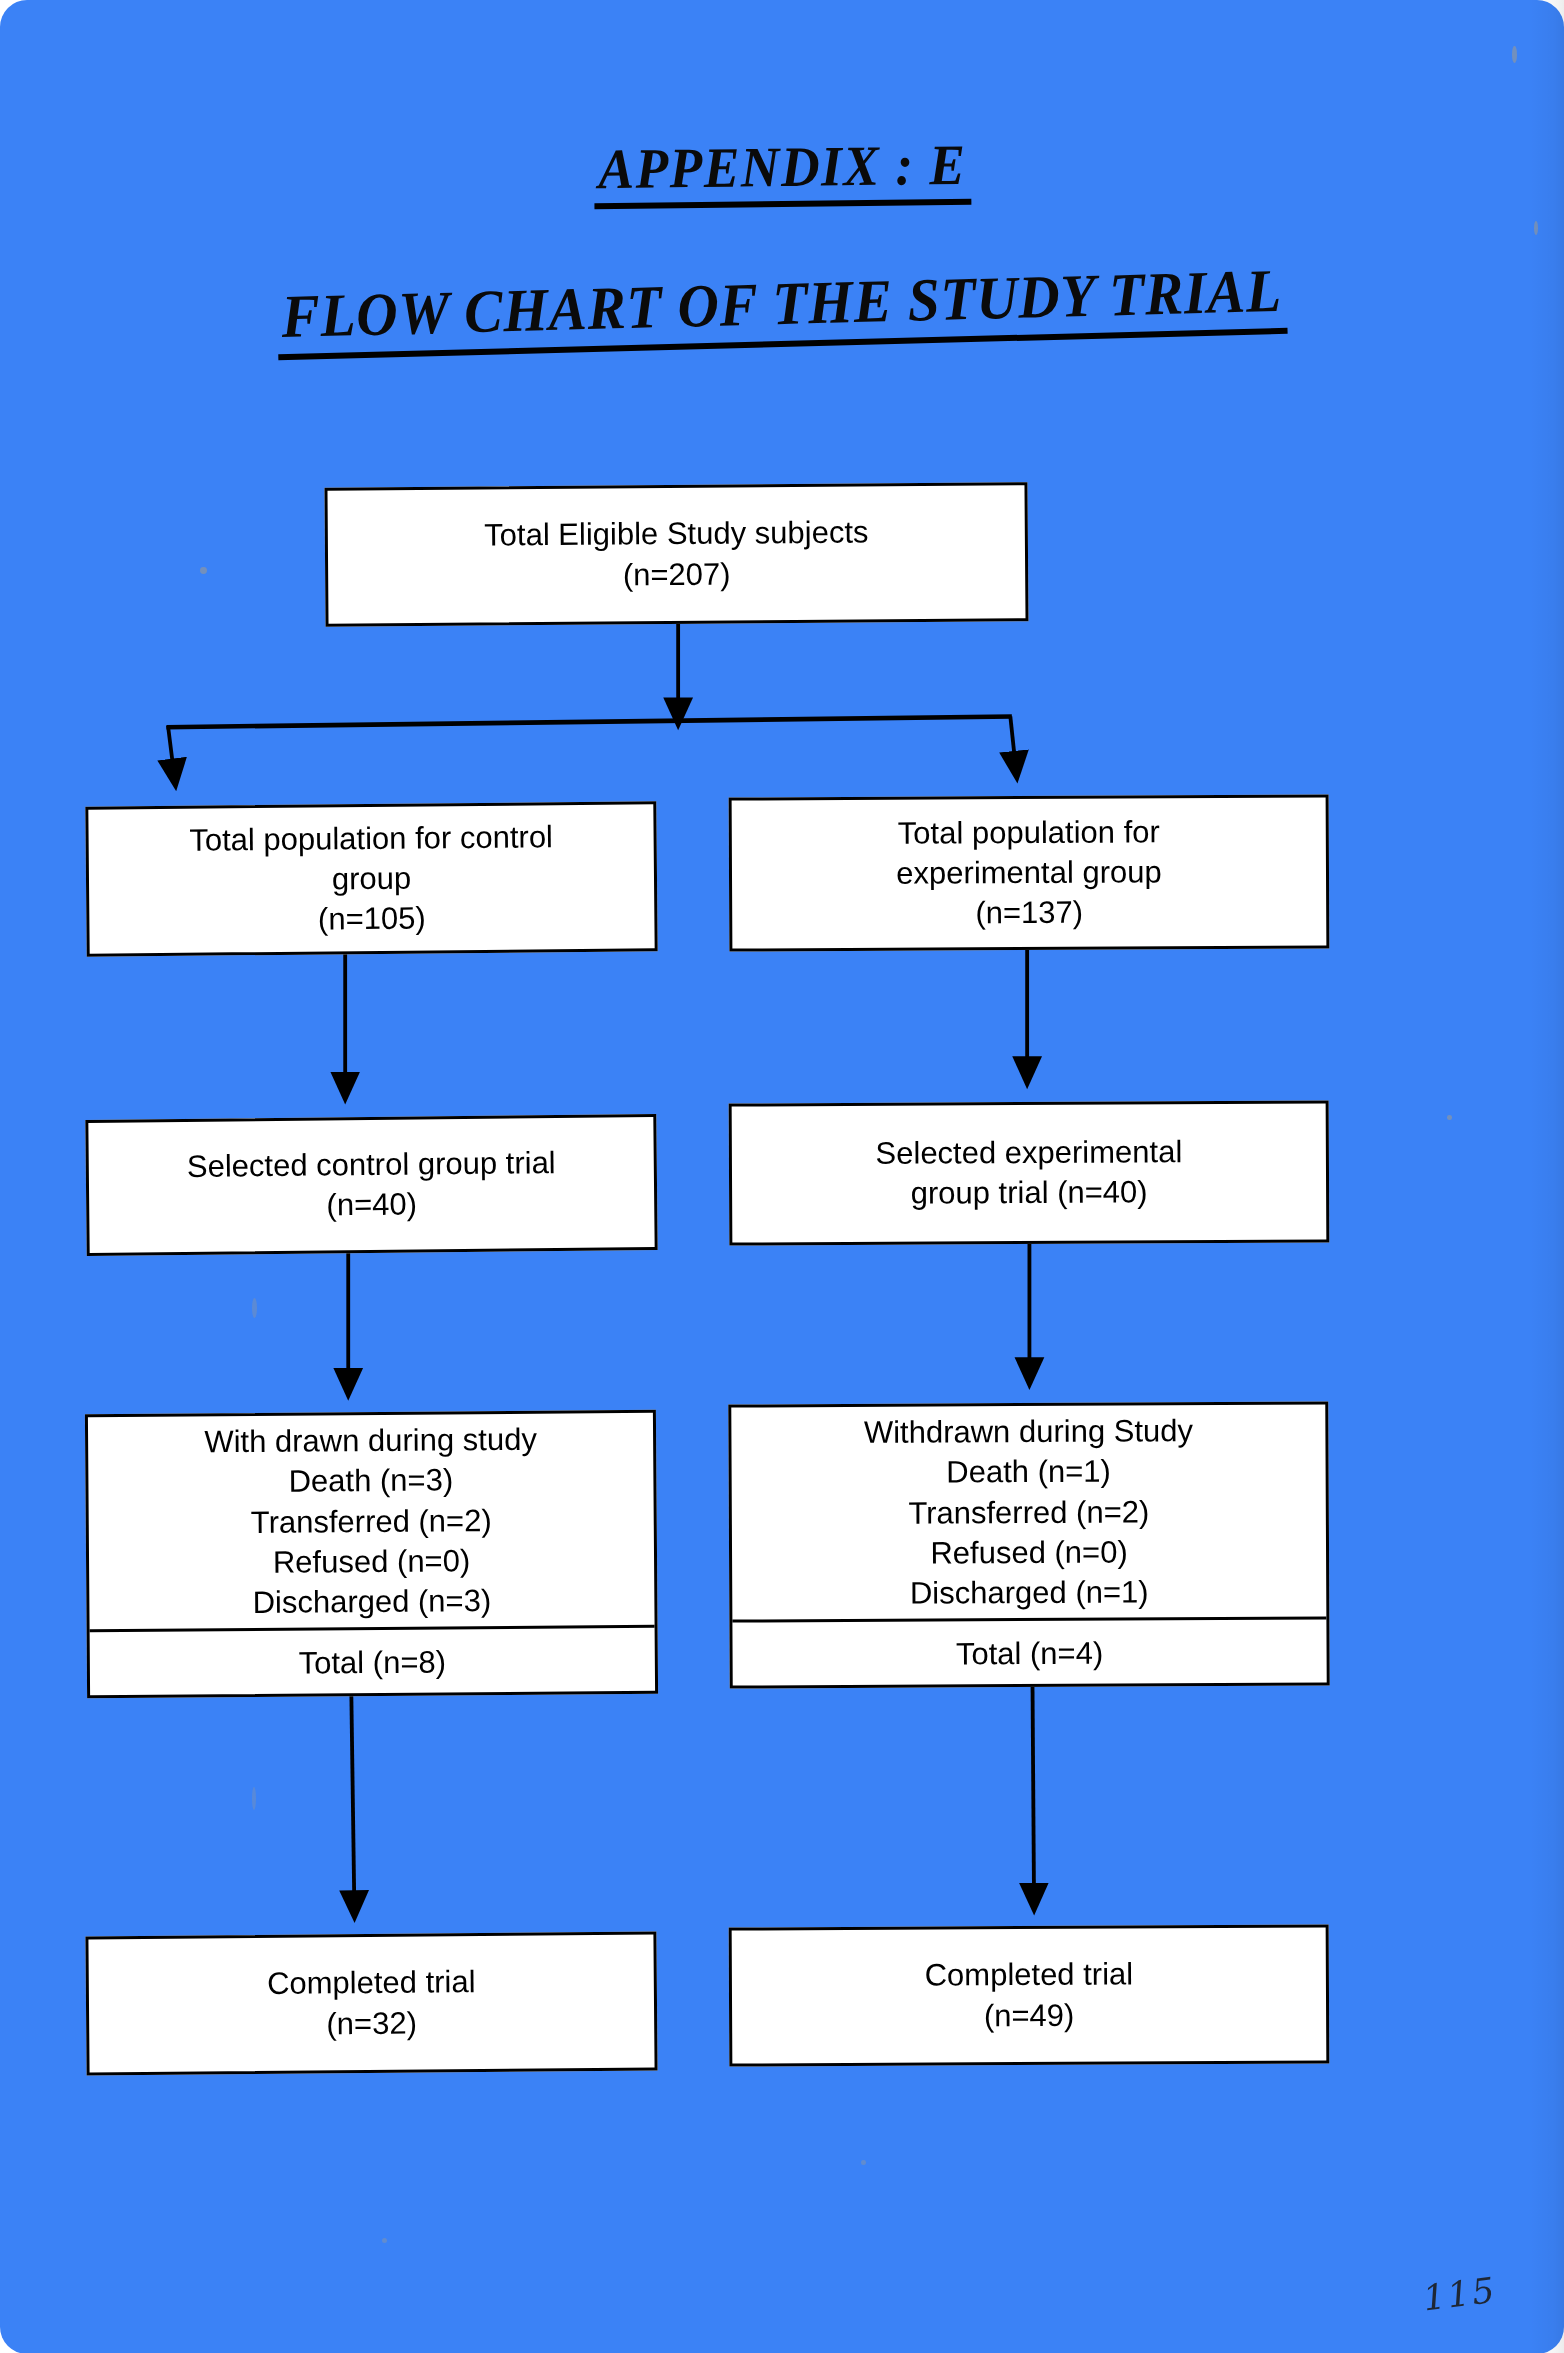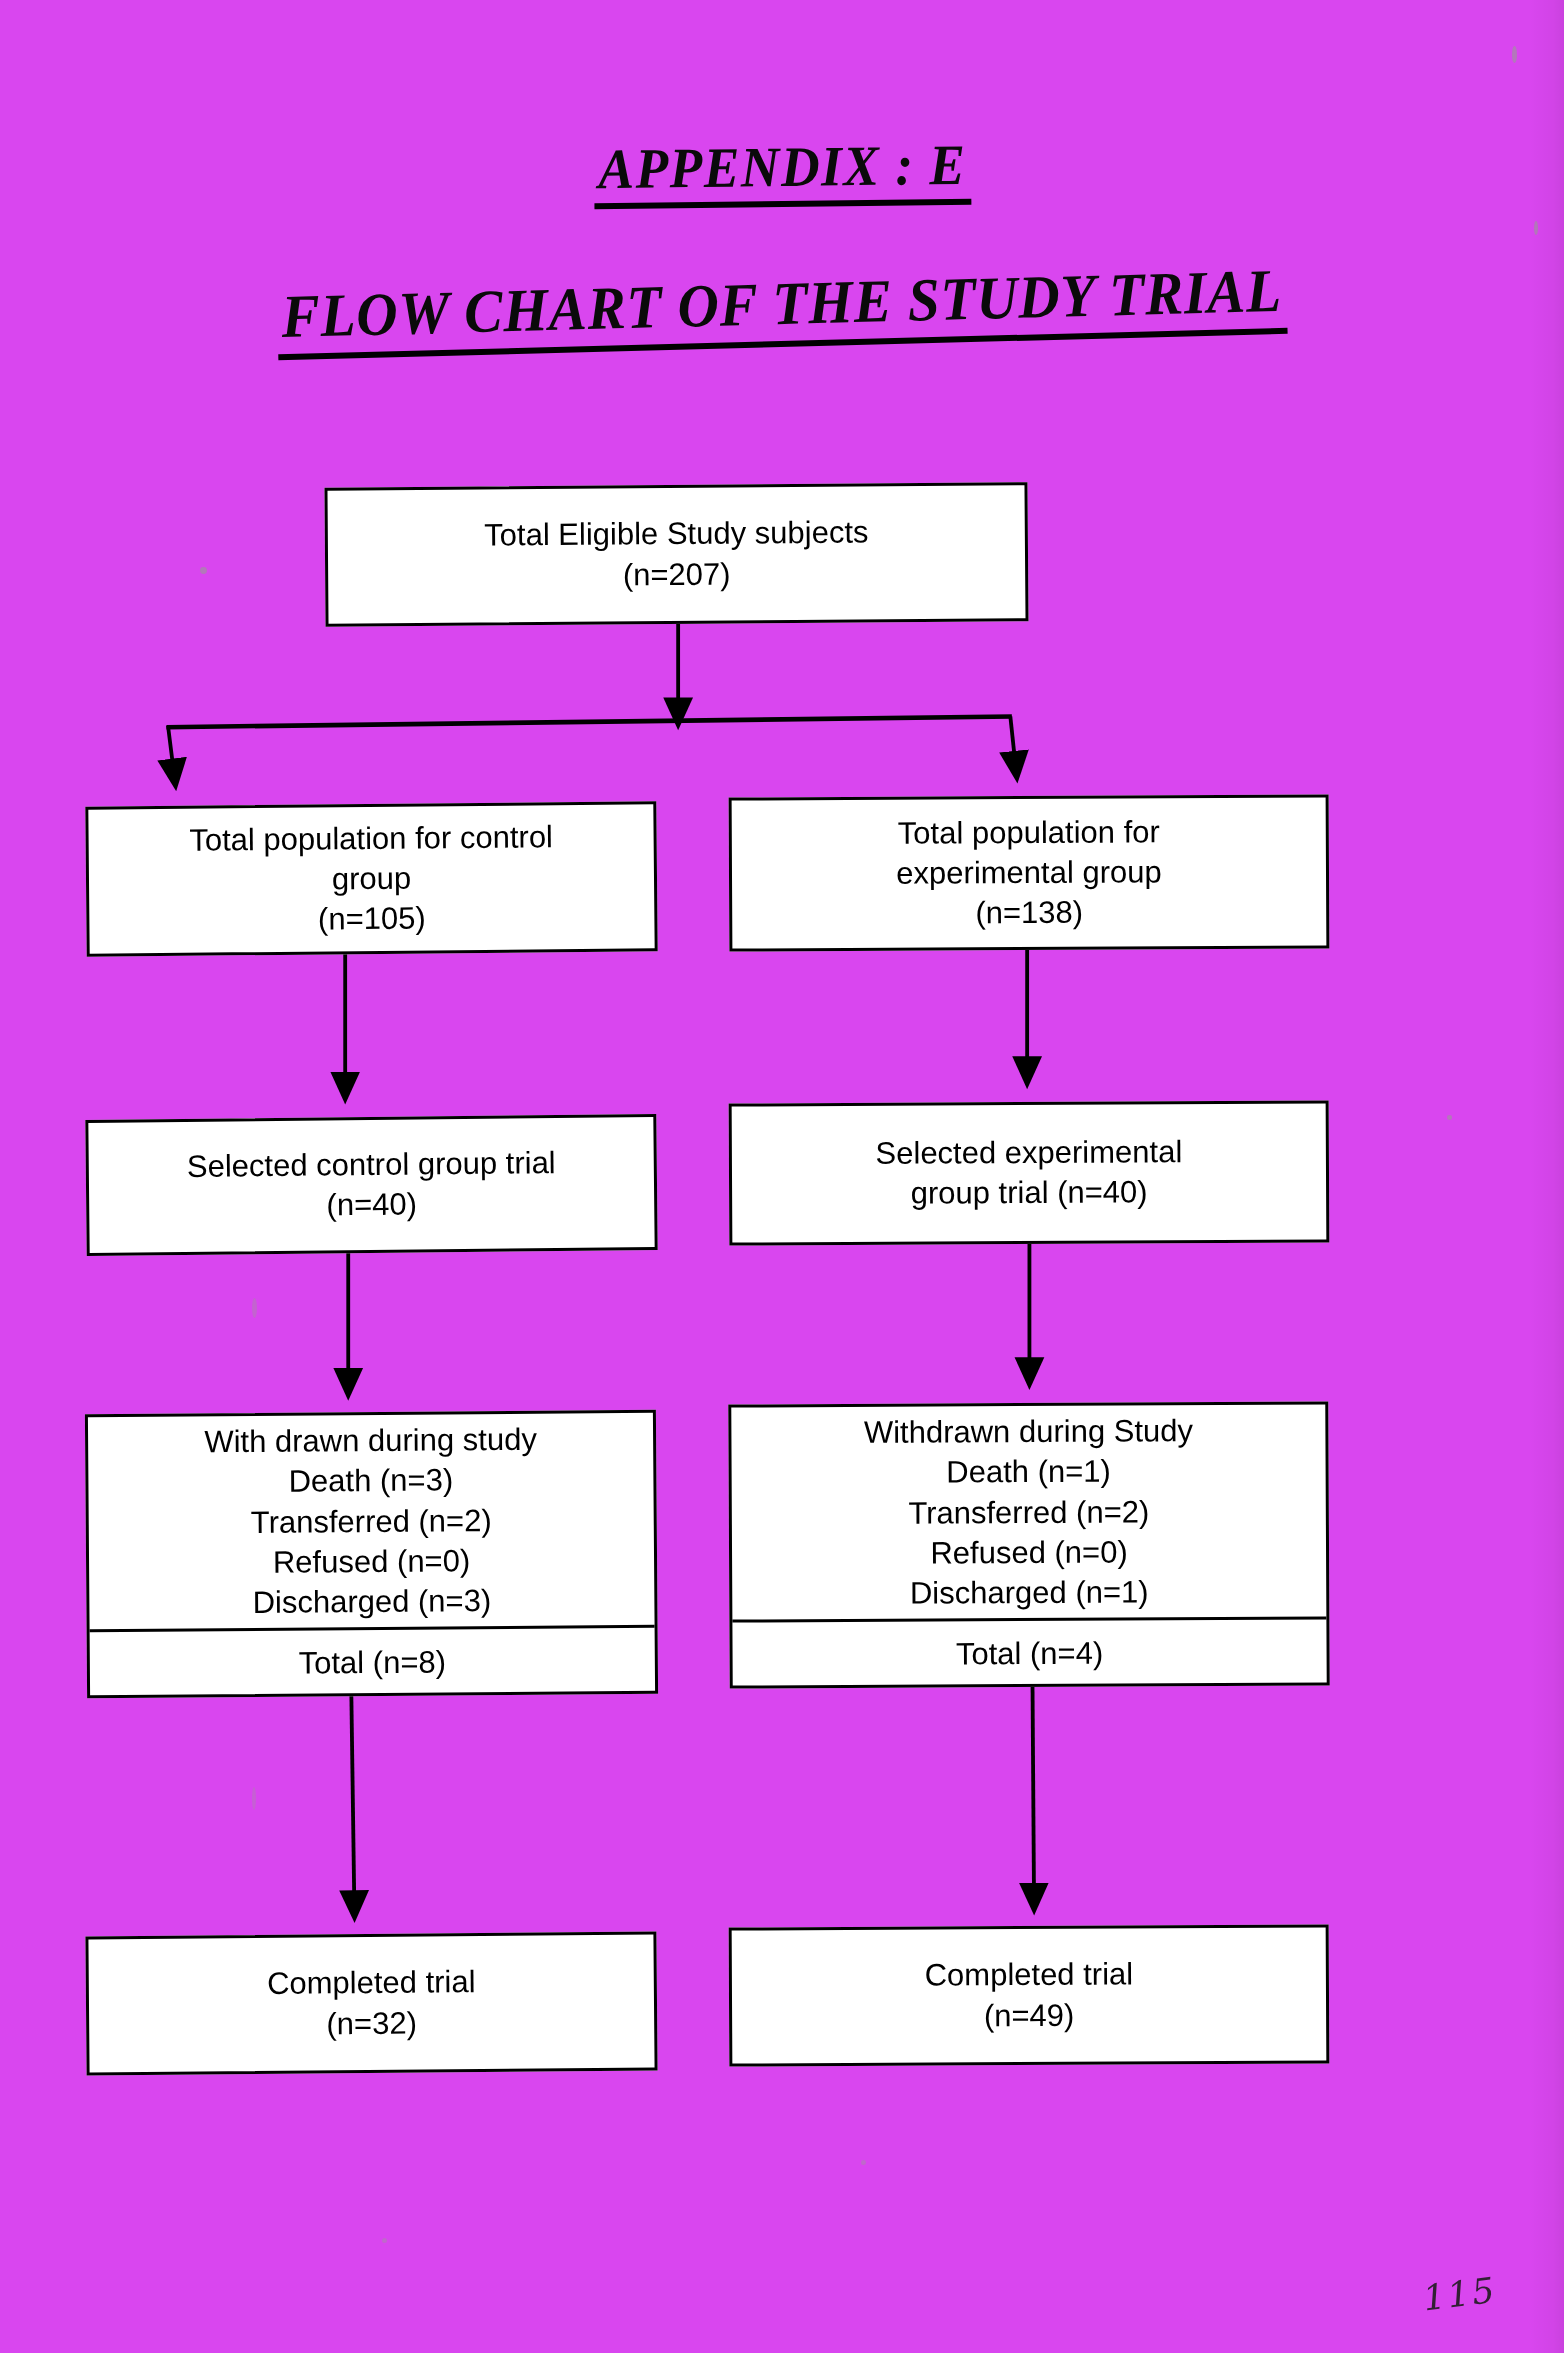--- a/index.html
+++ b/index.html
@@ -14,21 +14,22 @@
     overflow: hidden;
     font-family: "Liberation Sans", sans-serif;
     color: #000000;
     -webkit-font-smoothing: antialiased;
   }
 
   
   #page {
     position: absolute;
     inset: 0;
-    background: #d946ef;
+    background: #3b82f6;
+    border-radius: 27px;
   }
   .scan-edge-right {
     position: absolute;
     top: 0;
     right: 0;
     width: 35px;
     height: 100%;
     background: linear-gradient(to right, rgba(255,255,255,0) 0%, rgba(0,0,0,0.035) 70%, rgba(0,0,0,0.07) 100%);
     pointer-events: none;
   }
@@ -235,21 +236,21 @@
 
     <div class="node" id="node-control-pop">
       <span class="line">Total population for control</span>
       <span class="line">group</span>
       <span class="line">(n=105)</span>
     </div>
 
     <div class="node" id="node-exp-pop">
       <span class="line">Total population for</span>
       <span class="line">experimental group</span>
-      <span class="line">(n=138)</span>
+      <span class="line">(n=137)</span>
     </div>
 
     <div class="node" id="node-control-sel">
       <span class="line">Selected control group trial</span>
       <span class="line">(n=40)</span>
     </div>
 
     <div class="node" id="node-exp-sel">
       <span class="line">Selected experimental</span>
       <span class="line">group trial (n=40)</span>

